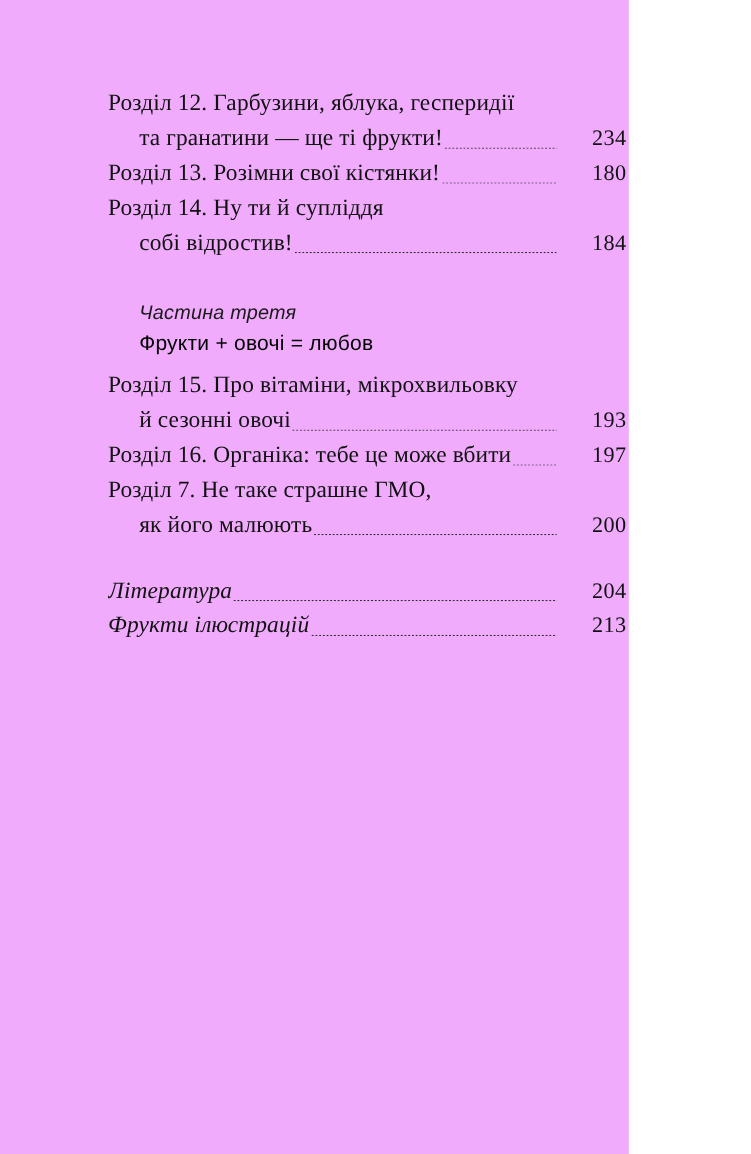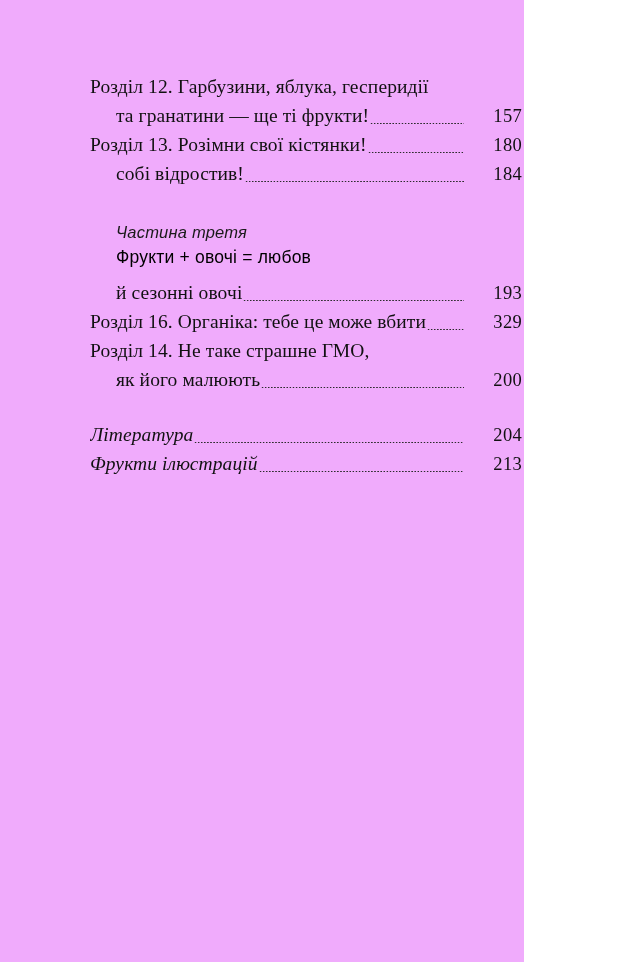--- a/index.html
+++ b/index.html
@@ -142,68 +142,78 @@
 
     <div class="entry">
       <div class="line nonum noleader">
         <span class="label-wrap"><span class="label">Розділ 12. Гарбузини, яблука, гесперидії</span></span>
         <span class="leader hidden"></span>
         <span class="page-num"></span>
       </div>
       <div class="line indented">
         <span class="label-wrap"><span class="label">та гранатини — ще ті фрукти!</span></span>
         <span class="leader"></span>
-        <span class="page-num">157</span>
+        <span class="page-num">234</span>
       </div>
     </div>
 
     <div class="entry">
       <div class="line">
         <span class="label-wrap"><span class="label">Розділ 13. Розімни свої кістянки!</span></span>
         <span class="leader"></span>
         <span class="page-num">180</span>
       </div>
     </div>
 
     <div class="entry">
+      <div class="line nonum noleader">
+        <span class="label-wrap"><span class="label">Розділ 14. Ну ти й супліддя</span></span>
+        <span class="leader hidden"></span>
+        <span class="page-num"></span>
+      </div>
       <div class="line indented">
         <span class="label-wrap"><span class="label">собі відростив!</span></span>
         <span class="leader"></span>
         <span class="page-num">184</span>
       </div>
     </div>
 
     <div class="gap-lg"></div>
 
     <div class="part">
       <div class="part-kicker">Частина третя</div>
       <div class="part-title">Фрукти + овочі = любов</div>
     </div>
 
     <div class="gap-sm"></div>
 
     <div class="entry">
+      <div class="line nonum noleader">
+        <span class="label-wrap"><span class="label">Розділ 15. Про вітаміни, мікрохвильовку</span></span>
+        <span class="leader hidden"></span>
+        <span class="page-num"></span>
+      </div>
       <div class="line indented">
         <span class="label-wrap"><span class="label">й сезонні овочі</span></span>
         <span class="leader"></span>
         <span class="page-num">193</span>
       </div>
     </div>
 
     <div class="entry">
       <div class="line">
         <span class="label-wrap"><span class="label">Розділ 16. Органіка: тебе це може вбити</span></span>
         <span class="leader"></span>
-        <span class="page-num">329</span>
-      </div>
-    </div>
-
-    <div class="entry">
-      <div class="line nonum noleader">
-        <span class="label-wrap"><span class="label">Розділ 14. Не таке страшне ГМО,</span></span>
+        <span class="page-num">197</span>
+      </div>
+    </div>
+
+    <div class="entry">
+      <div class="line nonum noleader">
+        <span class="label-wrap"><span class="label">Розділ 7. Не таке страшне ГМО,</span></span>
         <span class="leader hidden"></span>
         <span class="page-num"></span>
       </div>
       <div class="line indented">
         <span class="label-wrap"><span class="label">як його малюють</span></span>
         <span class="leader"></span>
         <span class="page-num">200</span>
       </div>
     </div>
 

